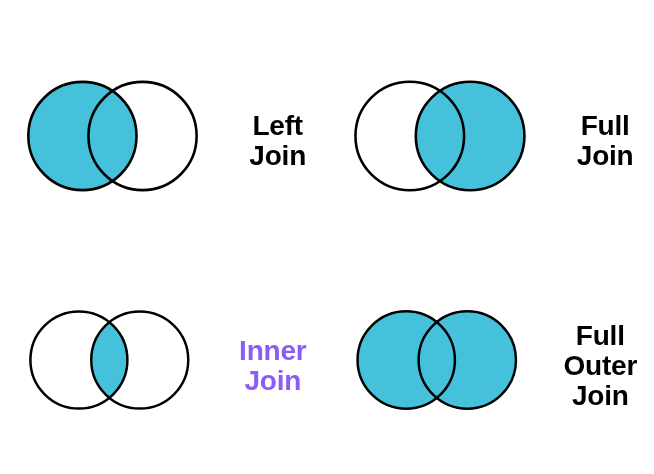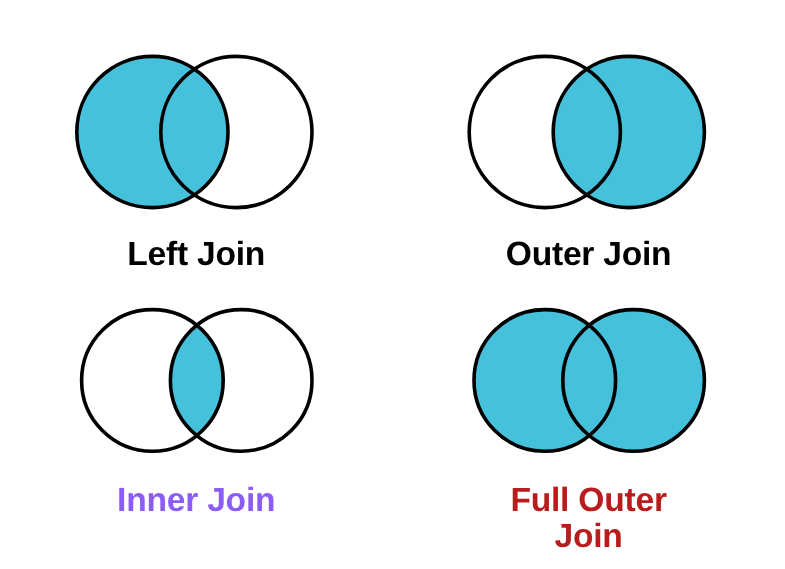--- a/index.html
+++ b/index.html
@@ -21,21 +21,21 @@
     height: 474px;
     background: #ffffff;
     display: grid;
     grid-template-columns: 327px 327px;
     grid-template-rows: 237px 237px;
   }
 
   .venn-cell {
     position: relative;
     display: flex;
-    flex-direction: column;
+    flex-direction: row;
     align-items: center;
     justify-content: flex-start;
   }
 
   .venn-figure {
     display: block;
   }
 
   .venn-label {
     font-family: "Liberation Sans", sans-serif;
@@ -80,21 +80,21 @@
 
   <div class="venn-cell cell-top">
     <svg class="venn-figure" width="266" height="152" viewBox="0 0 266 152">
 
       <circle cx="166" cy="76" r="63" fill="#45c1dc"></circle>
 
       <circle cx="96" cy="76" r="63" fill="#ffffff" fill-opacity="0"></circle>
       <circle cx="96" cy="76" r="63" fill="none" stroke="#000000" stroke-width="3"></circle>
       <circle cx="166" cy="76" r="63" fill="none" stroke="#000000" stroke-width="3"></circle>
     </svg>
-    <p class="venn-label" style="color: rgb(0, 0, 0);">Outer Join</p>
+    <p class="venn-label" style="color: rgb(0, 0, 0);">Full Join</p>
   </div>
 
   <div class="venn-cell cell-bottom">
     <svg class="venn-figure" width="266" height="144" viewBox="0 0 266 144">
       <defs>
         <clipPath id="clip-inner-join-left">
           <circle cx="96" cy="72" r="59"></circle>
         </clipPath>
       </defs>
 
@@ -108,17 +108,17 @@
   </div>
 
   <div class="venn-cell cell-bottom">
     <svg class="venn-figure" width="266" height="144" viewBox="0 0 266 144">
 
       <circle cx="96" cy="72" r="59" fill="#45c1dc"></circle>
       <circle cx="170" cy="72" r="59" fill="#45c1dc"></circle>
       <circle cx="96" cy="72" r="59" fill="none" stroke="#000000" stroke-width="3"></circle>
       <circle cx="170" cy="72" r="59" fill="none" stroke="#000000" stroke-width="3"></circle>
     </svg>
-    <p class="venn-label" style="color: #b91c1c;">Full Outer
+    <p class="venn-label" style="color: #000000;">Full Outer
 Join</p>
   </div>
 
 </div>
 
 </body></html>

